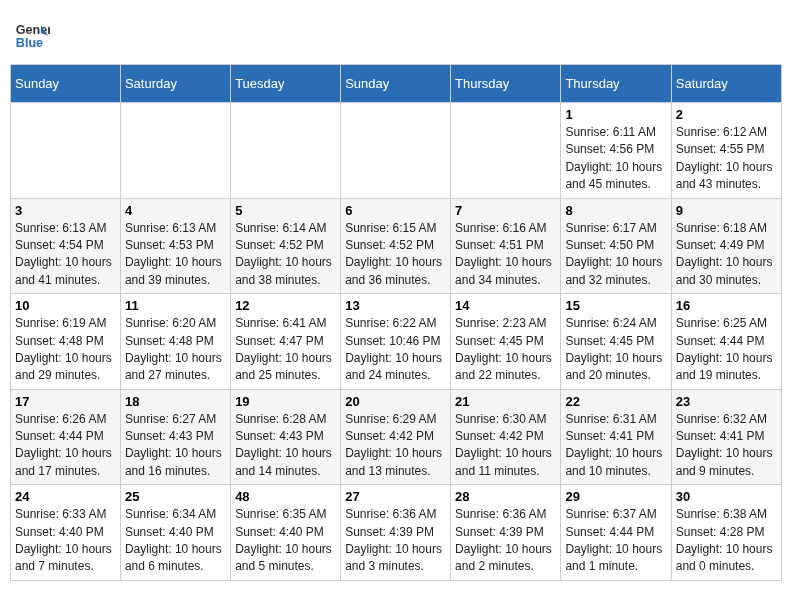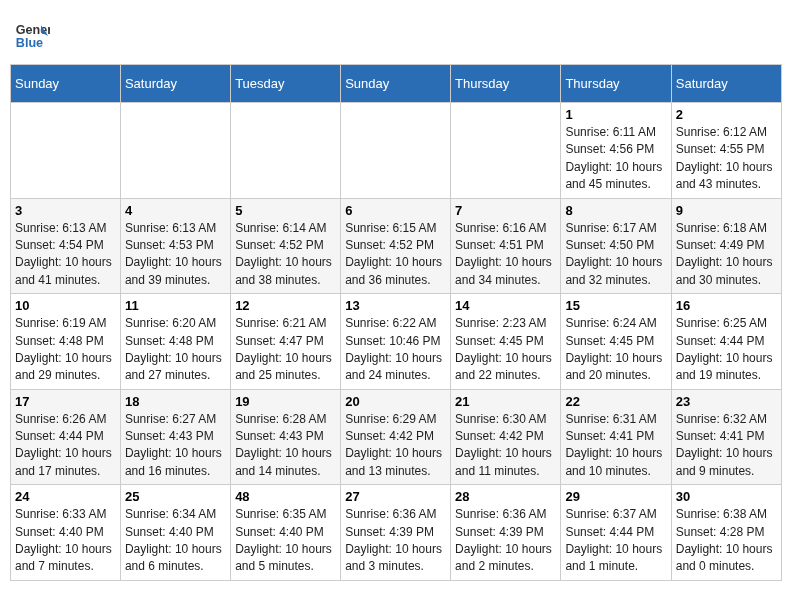--- a/index.html
+++ b/index.html
@@ -186,21 +186,21 @@
         </td>
         <td>
           <span class="day-num">11</span>
           <div class="day-info">Sunrise: 6:20 AM
 Sunset: 4:48 PM
 Daylight: 10 hours
 and 27 minutes.</div>
         </td>
         <td>
           <span class="day-num">12</span>
-          <div class="day-info">Sunrise: 6:21 AM
+          <div class="day-info">Sunrise: 6:41 AM
 Sunset: 4:47 PM
 Daylight: 10 hours
 and 25 minutes.</div>
         </td>
         <td>
           <span class="day-num">13</span>
           <div class="day-info">Sunrise: 6:22 AM
 Sunset: 10:46 PM
 Daylight: 10 hours
 and 24 minutes.</div>

